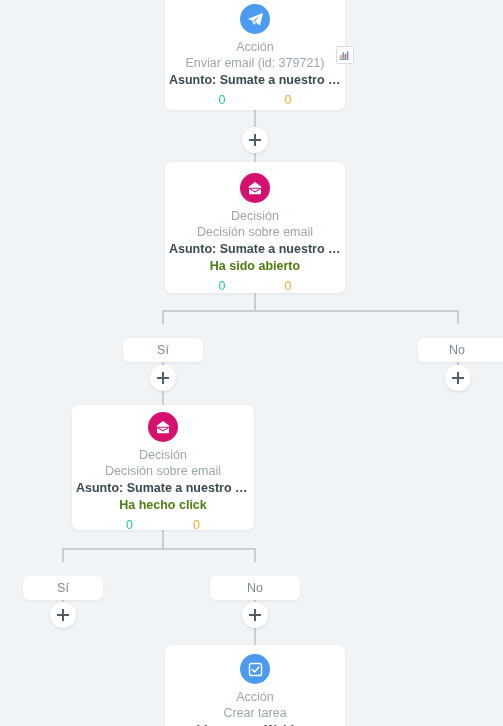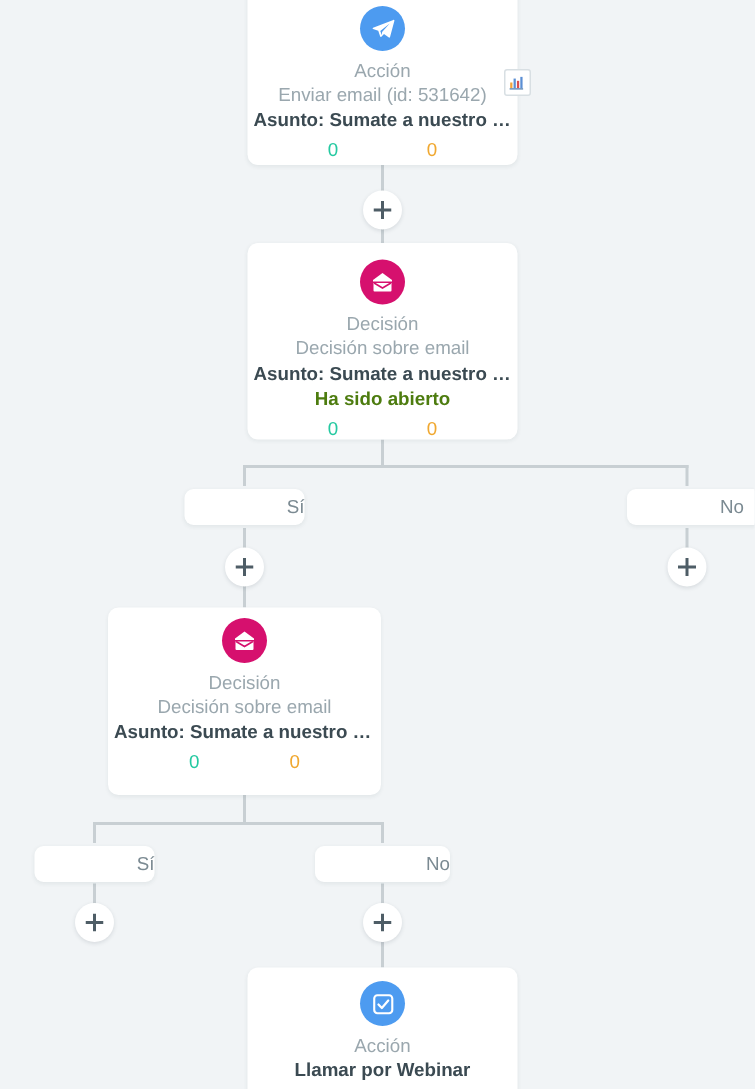--- a/index.html
+++ b/index.html
@@ -105,23 +105,24 @@
 
   
   .branch-label {
     position: absolute;
     height: 24px;
     background: #ffffff;
     border-radius: 6px;
     box-shadow: 0 1px 3px rgba(30,50,60,0.07);
     display: flex;
     align-items: center;
-    justify-content: flex-end;
+    justify-content: center;
     font-size: 12.5px;
     color: #7b8a92;
+    margin-top: 12px;
   }
 
   
   .report-btn {
     position: absolute;
     width: 18px;
     height: 18px;
     background: #ffffff;
     border: 1px solid #d8dfe3;
     border-radius: 2px;
@@ -162,21 +163,21 @@
 
   <div class="vline" style="left:254px; top:628px; height:17px;"></div>
 
   <div class="card" style="left:165px; top:-10px; width:180px; height:120px; padding-top:14px;">
     <div class="card-icon icon-blue">
       <svg width="17" height="17" viewBox="0 0 24 24" aria-hidden="true">
         <path d="M21.5 3.2 L2.4 10.7 c-.5.2-.5.9 0 1.1 l4.9 1.7 l1.8 5.4 c.2.5.8.6 1.1.2 l2.5-2.7 l4.6 3.4 c.4.3 1 .1 1.1-.4 L22.5 4 c.1-.5-.5-1-1-0.8 z M9.2 13.6 l8.9-7 l-7.2 8.1 l-.2 3 l-1.5-4.1 z" fill="#ffffff"></path>
       </svg>
     </div>
     <div class="node-type">Acción</div>
-    <div class="node-sub">Enviar email (id: 531642)</div>
+    <div class="node-sub">Enviar email (id: 379721)</div>
     <div class="node-title">Asunto: Sumate a nuestro webi...</div>
     <div class="stats">
       <span class="stat-green">0</span>
       <span class="stat-orange">0</span>
     </div>
   </div>
 
   <div class="report-btn" style="left:336px; top:46px;">
     <svg width="12" height="12" viewBox="0 0 16 16" aria-hidden="true">
       <rect x="1.5" y="8" width="2" height="5" fill="#f2a33c"></rect>
@@ -233,20 +234,21 @@
     <div class="card-icon icon-pink">
       <svg width="16" height="16" viewBox="0 0 24 24" aria-hidden="true">
         <path d="M12 3 L2.5 10 v1.5 h19 V10 L12 3 z" fill="#ffffff"></path>
         <path d="M3 13 h18 v7.5 a1 1 0 0 1 -1 1 H4 a1 1 0 0 1 -1 -1 z" fill="#ffffff"></path>
         <path d="M3.6 13 L12 18 l8.4-5" fill="none" stroke="#d6106e" stroke-width="1.6"></path>
       </svg>
     </div>
     <div class="node-type">Decisión</div>
     <div class="node-sub">Decisión sobre email</div>
     <div class="node-title">Asunto: Sumate a nuestro webi...</div>
+    <div class="node-cond">Ha hecho click</div>
     <div class="stats">
       <span class="stat-green">0</span>
       <span class="stat-orange">0</span>
     </div>
   </div>
 
   <div class="branch-label" style="left:23px; top:564px; width:80px;">
     <span>Sí</span>
   </div>
   <div class="branch-label" style="left:210px; top:564px; width:90px;">
@@ -265,16 +267,17 @@
   </div>
 
   <div class="card" style="left:165px; top:645px; width:180px; height:95px; padding-top:9px;">
     <div class="card-icon icon-blue">
       <svg width="17" height="17" viewBox="0 0 24 24" aria-hidden="true">
         <rect x="3.5" y="3.5" width="17" height="17" rx="3" fill="none" stroke="#ffffff" stroke-width="2"></rect>
         <path d="M7.5 12.2 l3.2 3.3 l6-7" fill="none" stroke="#ffffff" stroke-width="2.1" stroke-linecap="round" stroke-linejoin="round"></path>
       </svg>
     </div>
     <div class="node-type">Acción</div>
+    <div class="node-sub">Crear tarea</div>
     <div class="node-title">Llamar por Webinar</div>
   </div>
 
 </div>
 
 </body></html>

